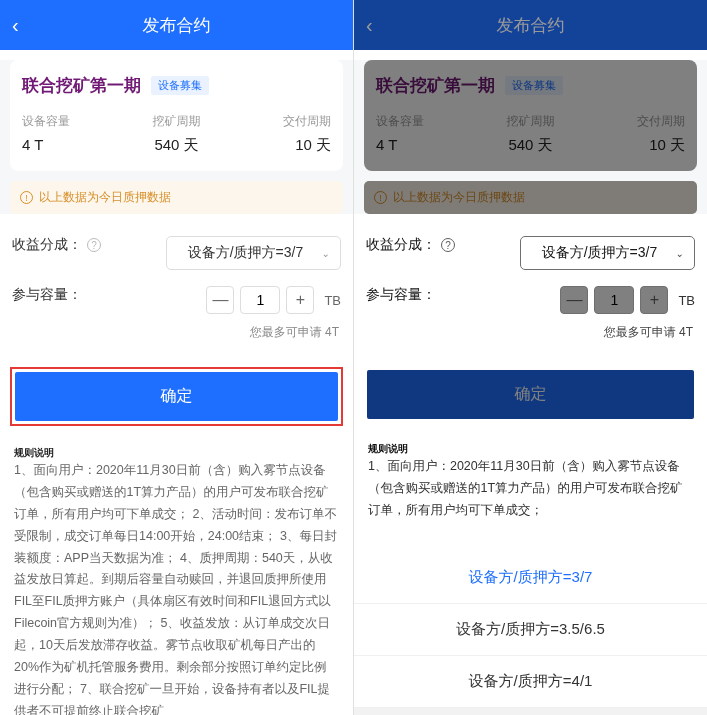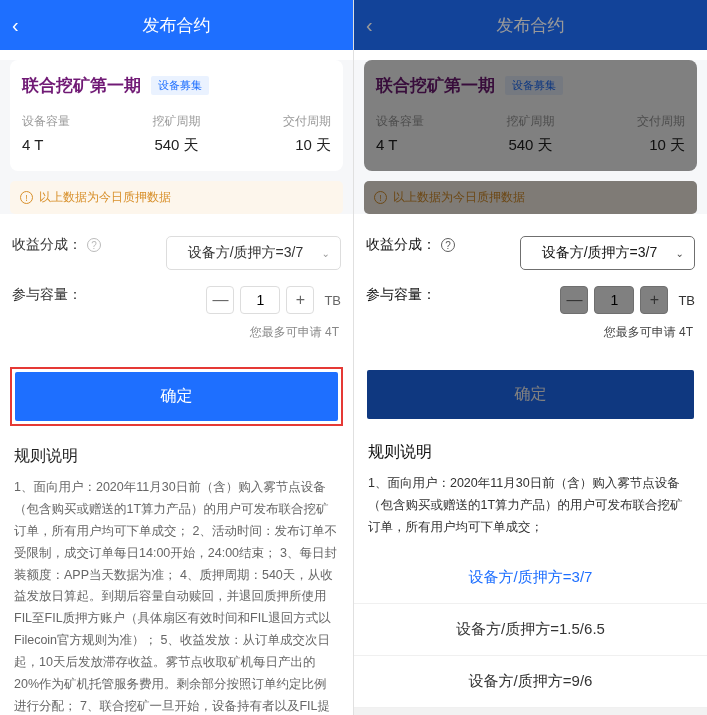--- a/index.html
+++ b/index.html
@@ -41,21 +41,21 @@
     .stepper-input { width: 40px; height: 28px; border: 1px solid #ddd; border-radius: 4px; text-align: center; font-size: 14px; }
     .stepper-unit { font-size: 13px; color: #666; margin-left: 4px; }
     
     .hint { text-align: right; font-size: 12px; color: #888; padding: 2px 14px 12px; }
     
     .confirm-wrap { margin: 14px 10px; padding: 3px; }
     .confirm-wrap.highlighted { border: 2.5px solid #e53935; }
     .confirm-btn { background: #1e6fff; color: #fff; text-align: center; padding: 14px; font-size: 16px; border-radius: 2px; }
     
     .rules { padding: 6px 14px; }
-    .rules-title { font-size: 16px; font-weight: 400; color: #222; margin-bottom: 10px; }
+    .rules-title { font-size: 10px; font-weight: 700; color: #222; }
     .rules-body { font-size: 12.5px; color: #666; line-height: 1.75; }
     
     .action-sheet { position: absolute; bottom: 0; left: 0; right: 0; background: #fff; z-index: 10; border-radius: 12px 12px 0 0; }
     .sheet-item { text-align: center; padding: 16px; font-size: 15px; border-bottom: 1px solid #f0f0f0; color: #333; }
     .sheet-item.selected { color: #1e6fff; font-weight: 500; }
     .sheet-gap { height: 7px; background: #f2f2f2; }
     .sheet-cancel { text-align: center; padding: 16px; font-size: 15px; color: #333; }
     
     .panel-right .card, .panel-right .notice, .panel-right .form-row, .panel-right .hint, .panel-right .rules, .panel-right .confirm-wrap { filter: brightness(0.5); }
     .panel-right .header { filter: brightness(0.6); }
@@ -191,17 +191,17 @@
     <div class="confirm-btn">确定</div>
   </div>
 
   <div class="rules">
     <div class="rules-title">规则说明</div>
     <div class="rules-body">1、面向用户：2020年11月30日前（含）购入雾节点设备（包含购买或赠送的1T算力产品）的用户可发布联合挖矿订单，所有用户均可下单成交；</div>
   </div>
 
   <div class="action-sheet">
     <div class="sheet-item selected">设备方/质押方=3/7</div>
-    <div class="sheet-item">设备方/质押方=1.5/6.5</div>
-    <div class="sheet-item">设备方/质押方=9/6</div>
+    <div class="sheet-item">设备方/质押方=3.5/6.5</div>
+    <div class="sheet-item">设备方/质押方=4/1</div>
     <div class="sheet-gap"></div>
   </div>
 </div>
 
 </body></html>

